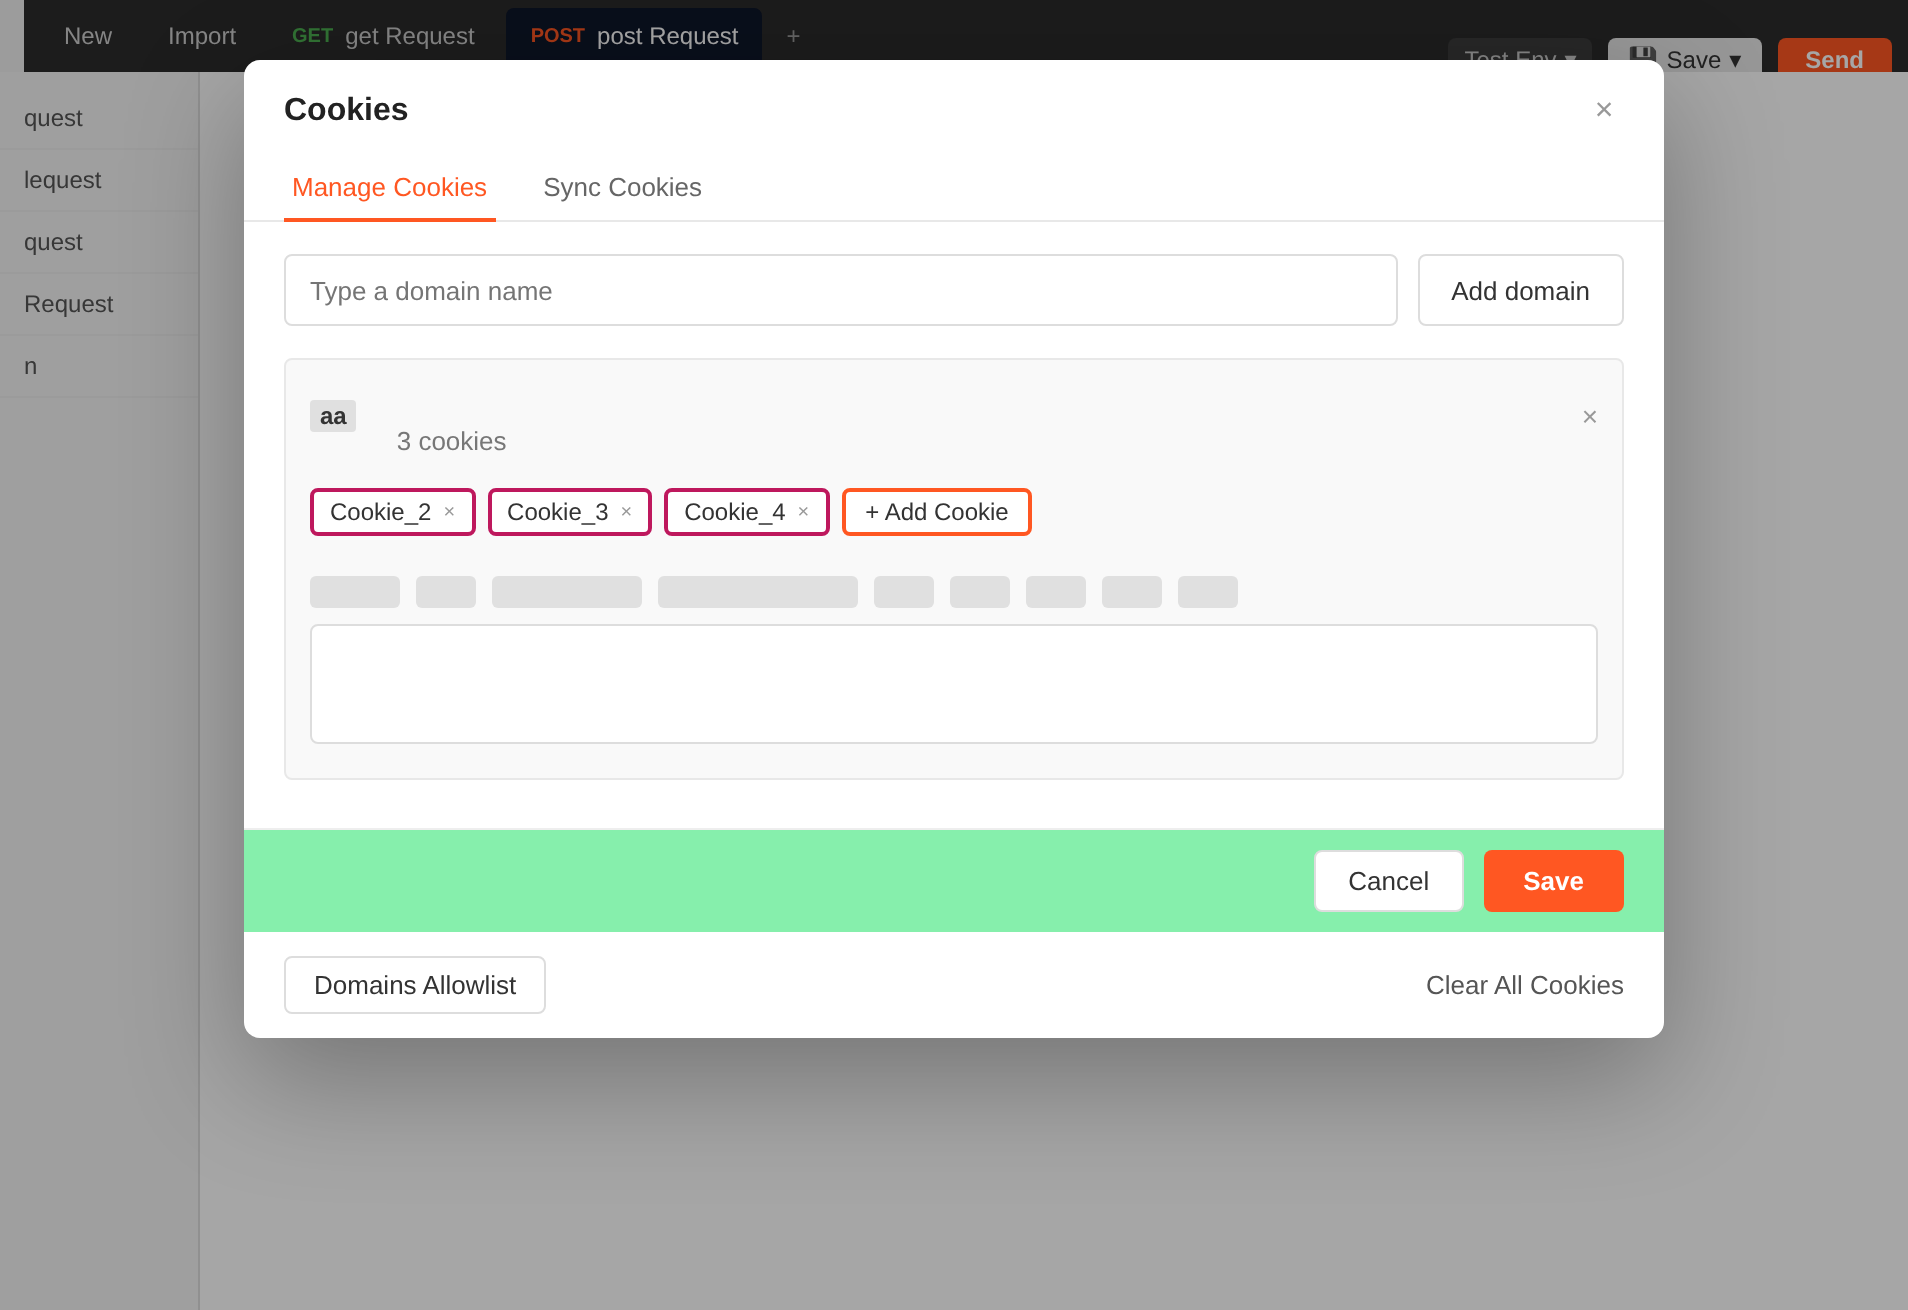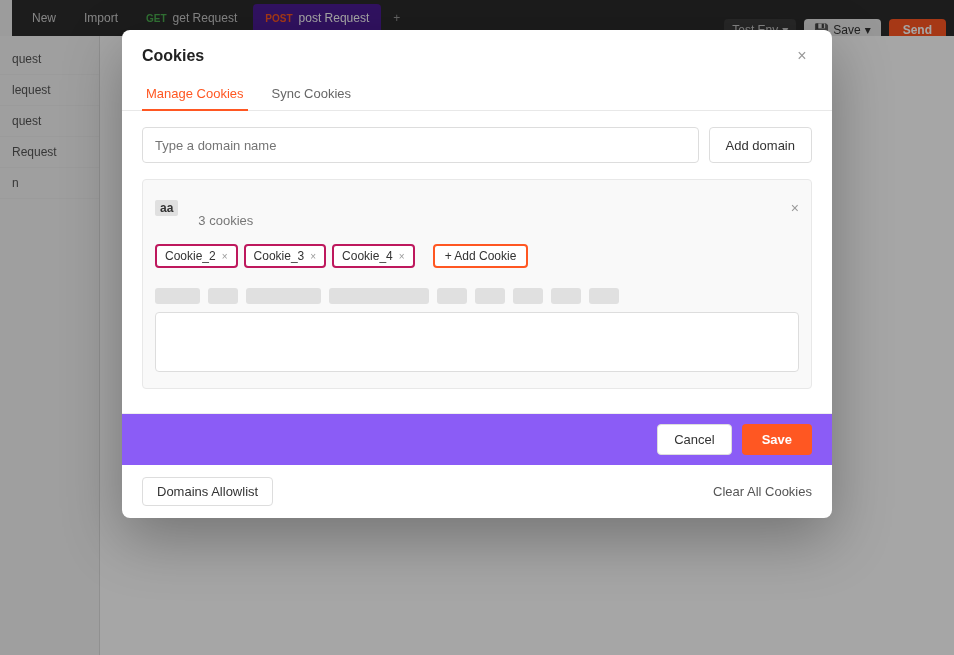--- a/index.html
+++ b/index.html
@@ -35,21 +35,21 @@
       padding: 0 12px;
       border-radius: 4px 4px 0 0;
       display: flex;
       align-items: center;
       font-size: 12px;
       color: #ccc;
       gap: 6px;
       cursor: pointer;
     }
     .tab.active {
-      background: #4c1d95;
+      background: #0f172a;
       color: #fff;
     }
     .tab-method {
       font-size: 10px;
       font-weight: 600;
     }
     .tab-method.get { color: #4CAF50; }
     .tab-method.post { color: #FF5722; }
     .tab-new {
       color: #999;
@@ -294,21 +294,20 @@
       display: flex;
       align-items: center;
       gap: 4px;
       background: #fff;
       border: 2px solid #FF5722;
       border-radius: 4px;
       padding: 3px 10px;
       font-size: 12px;
       color: #333;
       cursor: pointer;
-      margin-left: 12px;
     }
 
     
     .cookie-editor {
       padding: 8px 12px 12px;
     }
     .cookie-editor-fields {
       display: flex;
       gap: 8px;
       margin-bottom: 8px;
@@ -333,21 +332,21 @@
       resize: none;
       padding: 8px;
       font-size: 12px;
       color: #999;
       background: #fff;
       outline: none;
     }
 
     
     .modal-footer {
-      background: #8b5cf6;
+      background: #86efac;
       padding: 10px 20px;
       display: flex;
       justify-content: flex-end;
       gap: 10px;
       border-top: 1px solid #eee;
     }
     .cancel-btn {
       padding: 7px 16px;
       background: #fff;
       border: 1px solid #ddd;

